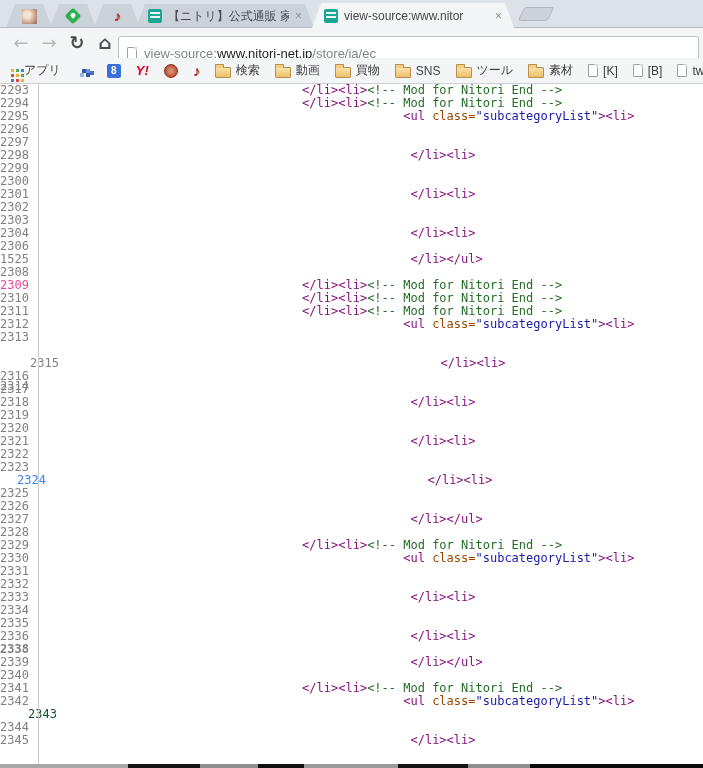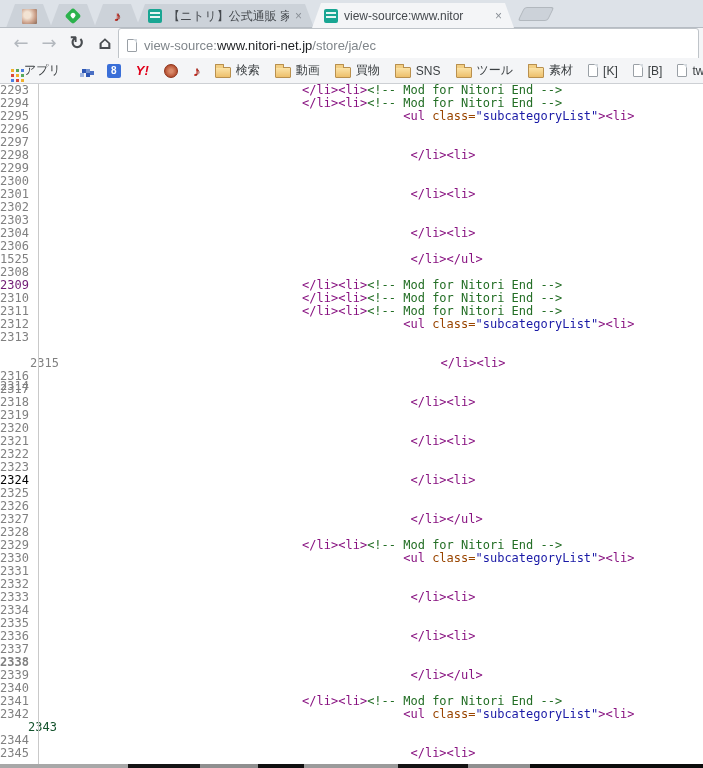--- a/index.html
+++ b/index.html
@@ -35,21 +35,21 @@
      position:relative; flex:none; }
   .nitori-favicon::after { content:""; position:absolute; left:2px; top:3px; width:10px; height:8px;
      background:repeating-linear-gradient(180deg,#fff 0 2px, transparent 2px 4px); opacity:.9; }
 
   
   .toolbar { position:absolute; left:0; top:28px; width:703px; height:30px; background:#f4f5f7; }
   .navbtn { position:absolute; top:31px; width:26px; height:24px; border:none; background:none;
             font-size:18px; line-height:24px; text-align:center; font-family:"DejaVu Sans",sans-serif; }
   .navbtn.light { color:#b3b8be; }
   .navbtn.dark  { color:#494d51; font-weight:bold; }
-  .urlbox { position:absolute; left:118px; top:28px; width:581px; height:23px; background:#fff;
+  .urlbox { position:absolute; left:118px; top:36px; width:581px; height:23px; background:#fff;
             border:1px solid #bfc4c9; border-radius:3px; display:flex; align-items:center;
             padding:16px 8px; }
   .url-text { font-size:13px; margin-left:7px; white-space:nowrap; overflow:hidden; }
   .url-dim { color:#80868b; }
   .url-host { color:#1d1f22; }
 
   .page-icon { width:10px; height:13px; background:#fff; border:1px solid #9aa0a6;
                border-radius:1px; position:relative; flex:none; }
   .page-icon::after { content:""; position:absolute; top:-1px; right:-1px; width:0; height:0;
                border-top:4px solid #d4d9de; border-left:4px solid transparent; }
@@ -196,49 +196,48 @@
         <div class="srcline"><span class="ln" style="color: rgb(128, 128, 128);">2298</span><span>                                                   <span style="color: rgb(136, 18, 128);">&lt;/li&gt;&lt;li&gt;</span></span></div>
         <div class="srcline"><span class="ln" style="color: rgb(128, 128, 128);">2299</span><span></span></div>
         <div class="srcline"><span class="ln" style="color: rgb(128, 128, 128);">2300</span><span></span></div>
         <div class="srcline"><span class="ln" style="color: rgb(128, 128, 128);">2301</span><span>                                                   <span style="color: rgb(136, 18, 128);">&lt;/li&gt;&lt;li&gt;</span></span></div>
         <div class="srcline"><span class="ln" style="color: rgb(128, 128, 128);">2302</span><span></span></div>
         <div class="srcline"><span class="ln" style="color: rgb(128, 128, 128);">2303</span><span></span></div>
         <div class="srcline"><span class="ln" style="color: rgb(128, 128, 128);">2304</span><span>                                                   <span style="color: rgb(136, 18, 128);">&lt;/li&gt;&lt;li&gt;</span></span></div>
         <div class="srcline"><span class="ln" style="color: rgb(128, 128, 128);">2306</span><span></span></div>
         <div class="srcline"><span class="ln" style="color: rgb(128, 128, 128);">1525</span><span>                                                   <span style="color: rgb(136, 18, 128);">&lt;/li&gt;&lt;/ul&gt;</span></span></div>
         <div class="srcline"><span class="ln" style="color: rgb(128, 128, 128);">2308</span><span></span></div>
-        <div class="srcline"><span class="ln" style="color: #701a75;">2309</span><span>                                    <span style="color: rgb(136, 18, 128);">&lt;/li&gt;&lt;li&gt;</span><span style="color: rgb(35, 110, 37);">&lt;!-- Mod for Nitori End --&gt;</span></span></div>
+        <div class="srcline"><span class="ln" style="color: #ec4899;">2309</span><span>                                    <span style="color: rgb(136, 18, 128);">&lt;/li&gt;&lt;li&gt;</span><span style="color: rgb(35, 110, 37);">&lt;!-- Mod for Nitori End --&gt;</span></span></div>
         <div class="srcline"><span class="ln" style="color: rgb(128, 128, 128);">2310</span><span>                                    <span style="color: rgb(136, 18, 128);">&lt;/li&gt;&lt;li&gt;</span><span style="color: rgb(35, 110, 37);">&lt;!-- Mod for Nitori End --&gt;</span></span></div>
         <div class="srcline"><span class="ln" style="color: rgb(128, 128, 128);">2311</span><span>                                    <span style="color: rgb(136, 18, 128);">&lt;/li&gt;&lt;li&gt;</span><span style="color: rgb(35, 110, 37);">&lt;!-- Mod for Nitori End --&gt;</span></span></div>
         <div class="srcline"><span class="ln" style="color: rgb(128, 128, 128);">2312</span><span>                                                  <span style="color: rgb(136, 18, 128);">&lt;ul </span><span style="color: rgb(153, 69, 0);">class=</span><span style="color: rgb(26, 26, 166);">"subcategoryList"</span><span style="color: rgb(136, 18, 128);">&gt;&lt;li&gt;</span></span></div>
         <div class="srcline"><span class="ln" style="color: rgb(128, 128, 128);">2313</span><span></span></div>
         <div class="srcline"><span class="ln" style="color: rgb(128, 128, 128); margin-top: 36px;">2314</span><span></span></div>
         <div class="srcline"><span class="ln" style="color: rgb(128, 128, 128); margin-left: 30px;">2315</span><span>                                                   <span style="color: rgb(136, 18, 128);">&lt;/li&gt;&lt;li&gt;</span></span></div>
         <div class="srcline"><span class="ln" style="color: rgb(128, 128, 128);">2316</span><span></span></div>
         <div class="srcline"><span class="ln" style="color: rgb(128, 128, 128);">2317</span><span></span></div>
         <div class="srcline"><span class="ln" style="color: rgb(128, 128, 128);">2318</span><span>                                                   <span style="color: rgb(136, 18, 128);">&lt;/li&gt;&lt;li&gt;</span></span></div>
         <div class="srcline"><span class="ln" style="color: rgb(128, 128, 128);">2319</span><span></span></div>
         <div class="srcline"><span class="ln" style="color: rgb(128, 128, 128);">2320</span><span></span></div>
         <div class="srcline"><span class="ln" style="color: rgb(128, 128, 128);">2321</span><span>                                                   <span style="color: rgb(136, 18, 128);">&lt;/li&gt;&lt;li&gt;</span></span></div>
         <div class="srcline"><span class="ln" style="color: rgb(128, 128, 128);">2322</span><span></span></div>
         <div class="srcline"><span class="ln" style="color: rgb(128, 128, 128);">2323</span><span></span></div>
-        <div class="srcline"><span class="ln" style="color: #000000;">2324</span><span>                                                   <span style="color: rgb(136, 18, 128);">&lt;/li&gt;&lt;li&gt;</span></span></div>
+        <div class="srcline"><span class="ln" style="color: #3b82f6; margin-left: 17px;">2324</span><span>                                                   <span style="color: rgb(136, 18, 128);">&lt;/li&gt;&lt;li&gt;</span></span></div>
         <div class="srcline"><span class="ln" style="color: rgb(128, 128, 128);">2325</span><span></span></div>
         <div class="srcline"><span class="ln" style="color: rgb(128, 128, 128);">2326</span><span></span></div>
         <div class="srcline"><span class="ln" style="color: rgb(128, 128, 128);">2327</span><span>                                                   <span style="color: rgb(136, 18, 128);">&lt;/li&gt;&lt;/ul&gt;</span></span></div>
         <div class="srcline"><span class="ln" style="color: rgb(128, 128, 128);">2328</span><span></span></div>
         <div class="srcline"><span class="ln" style="color: rgb(128, 128, 128);">2329</span><span>                                    <span style="color: rgb(136, 18, 128);">&lt;/li&gt;&lt;li&gt;</span><span style="color: rgb(35, 110, 37);">&lt;!-- Mod for Nitori End --&gt;</span></span></div>
         <div class="srcline"><span class="ln" style="color: rgb(128, 128, 128);">2330</span><span>                                                  <span style="color: rgb(136, 18, 128);">&lt;ul </span><span style="color: rgb(153, 69, 0);">class=</span><span style="color: rgb(26, 26, 166);">"subcategoryList"</span><span style="color: rgb(136, 18, 128);">&gt;&lt;li&gt;</span></span></div>
         <div class="srcline"><span class="ln" style="color: rgb(128, 128, 128);">2331</span><span></span></div>
         <div class="srcline"><span class="ln" style="color: rgb(128, 128, 128);">2332</span><span></span></div>
         <div class="srcline"><span class="ln" style="color: rgb(128, 128, 128);">2333</span><span>                                                   <span style="color: rgb(136, 18, 128);">&lt;/li&gt;&lt;li&gt;</span></span></div>
         <div class="srcline"><span class="ln" style="color: rgb(128, 128, 128);">2334</span><span></span></div>
         <div class="srcline"><span class="ln" style="color: rgb(128, 128, 128);">2335</span><span></span></div>
         <div class="srcline"><span class="ln" style="color: rgb(128, 128, 128);">2336</span><span>                                                   <span style="color: rgb(136, 18, 128);">&lt;/li&gt;&lt;li&gt;</span></span></div>
-        <div class="srcline"><span class="ln" style="color: rgb(128, 128, 128);">2337</span><span></span></div>
         <div class="srcline"><span class="ln" style="color: rgb(128, 128, 128); font-weight: bold;">2338</span><span></span></div>
         <div class="srcline"><span class="ln" style="color: rgb(128, 128, 128);">2339</span><span>                                                   <span style="color: rgb(136, 18, 128);">&lt;/li&gt;&lt;/ul&gt;</span></span></div>
         <div class="srcline"><span class="ln" style="color: rgb(128, 128, 128);">2340</span><span></span></div>
         <div class="srcline"><span class="ln" style="color: rgb(128, 128, 128);">2341</span><span>                                    <span style="color: rgb(136, 18, 128);">&lt;/li&gt;&lt;li&gt;</span><span style="color: rgb(35, 110, 37);">&lt;!-- Mod for Nitori End --&gt;</span></span></div>
         <div class="srcline"><span class="ln" style="color: rgb(128, 128, 128);">2342</span><span>                                                  <span style="color: rgb(136, 18, 128);">&lt;ul </span><span style="color: rgb(153, 69, 0);">class=</span><span style="color: rgb(26, 26, 166);">"subcategoryList"</span><span style="color: rgb(136, 18, 128);">&gt;&lt;li&gt;</span></span></div>
         <div class="srcline"><span class="ln" style="color: #14532d; margin-left: 28px;">2343</span><span></span></div>
         <div class="srcline"><span class="ln" style="color: rgb(128, 128, 128);">2344</span><span></span></div>
         <div class="srcline"><span class="ln" style="color: rgb(128, 128, 128);">2345</span><span>                                                   <span style="color: rgb(136, 18, 128);">&lt;/li&gt;&lt;li&gt;</span></span></div>
       </div>
   </div>

